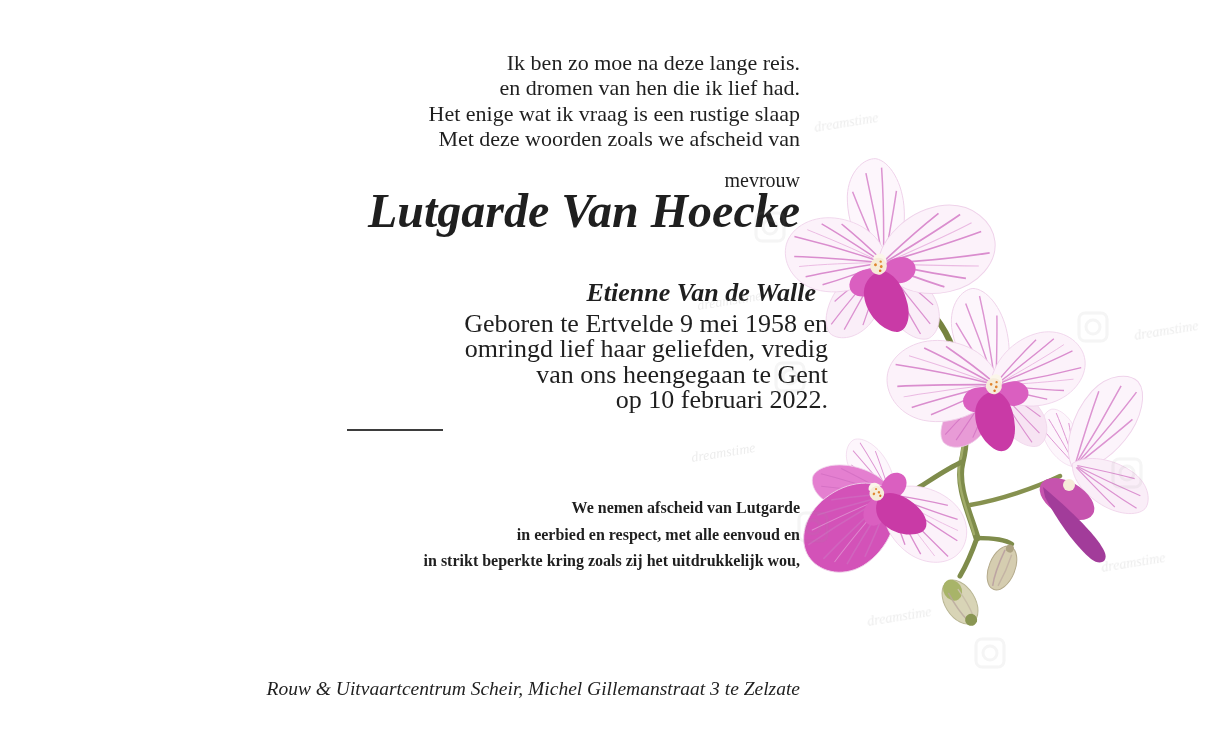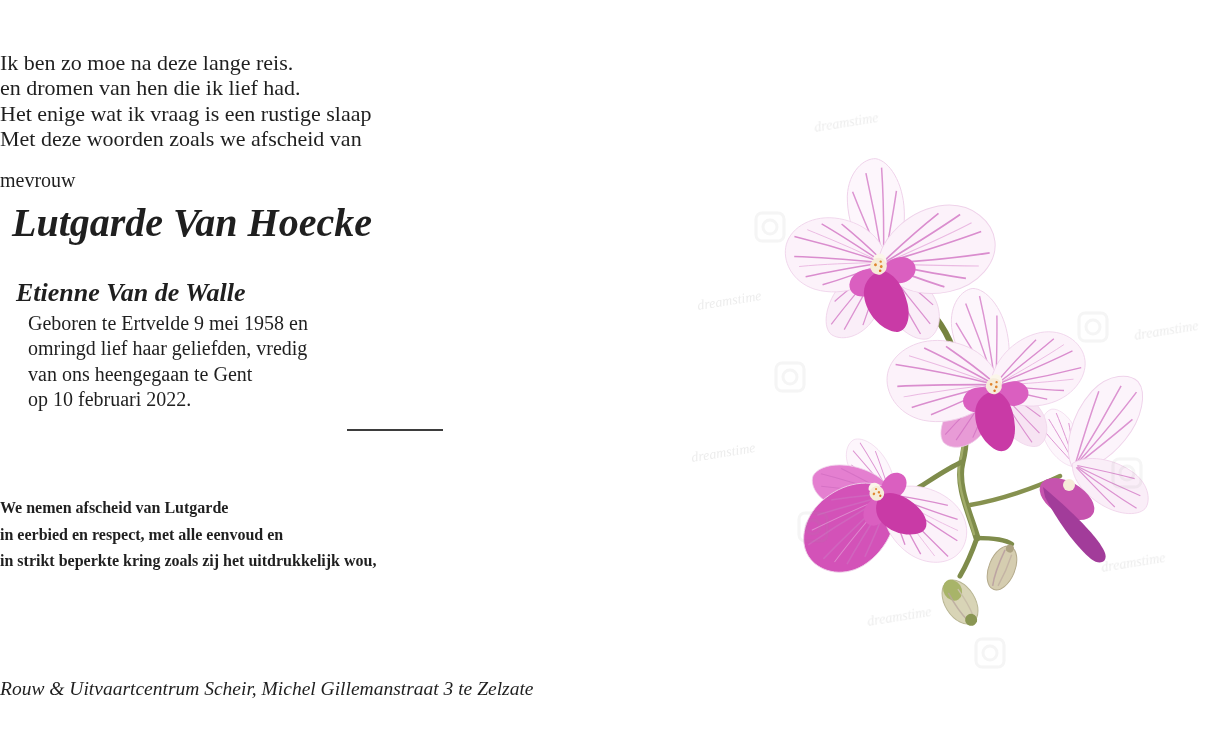--- a/index.html
+++ b/index.html
@@ -1,26 +1,26 @@
 <!DOCTYPE html>
 <html><head>
 <meta charset="utf-8">
 <style>
   html,body{margin:0;padding:0;background:#ffffff;}
   .card{
     position:relative;width:1214px;height:754px;background:#ffffff;
     font-family:"Liberation Serif", serif;color:#1f1f1f;overflow:hidden;
   }
-  .blk{position:absolute;left:0;width:784px;text-align:left;}
+  .blk{position:absolute;left:16px;width:784px;text-align:right;}
   .poem{top:50px;font-size:22px;line-height:25.3px;}
   .prefix{top:169px;font-size:20px;}
-  .name{top:189px;font-size:40px;font-weight:bold;font-style:italic;line-height:44px;margin:12px;}
+  .name{top:189px;font-size:48px;font-weight:bold;font-style:italic;line-height:44px;margin:0;}
   .relation{top:240px;font-size:20px;}
   .spouse{top:261px;font-size:26px;font-weight:bold;font-style:italic;line-height:31px;margin:16px;}
-  .life{top:311px;font-size:20px;line-height:25.3px;padding-left:28px;}
+  .life{top:311px;font-size:26px;line-height:25.3px;padding-left:28px;}
   .rule{position:absolute;top:429px;left:347px;width:96px;height:0;border-top:2.5px solid #3d3d3d;}
   .farewell{top:495px;font-size:16px;font-weight:bold;line-height:26.6px;}
   .contact{top:677px;font-size:19.5px;font-style:italic;line-height:23px;}
   .photo{position:absolute;left:640px;top:110px;width:574px;height:560px;}
   .wm-text{font-family:"Liberation Serif",serif;font-style:italic;font-size:14px;}
 </style>
 </head>
 <body>
 
 <div class="card">

